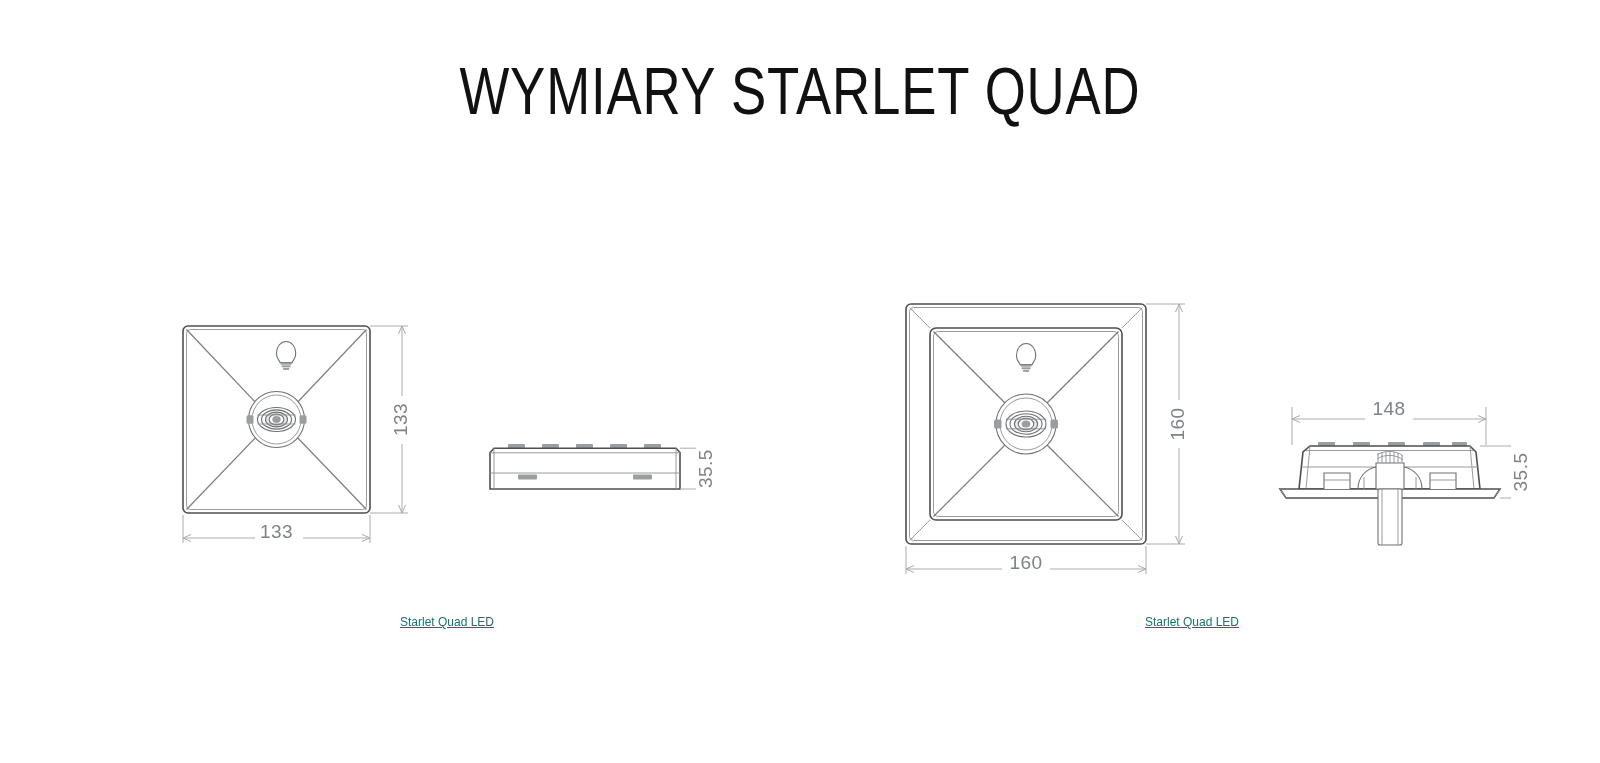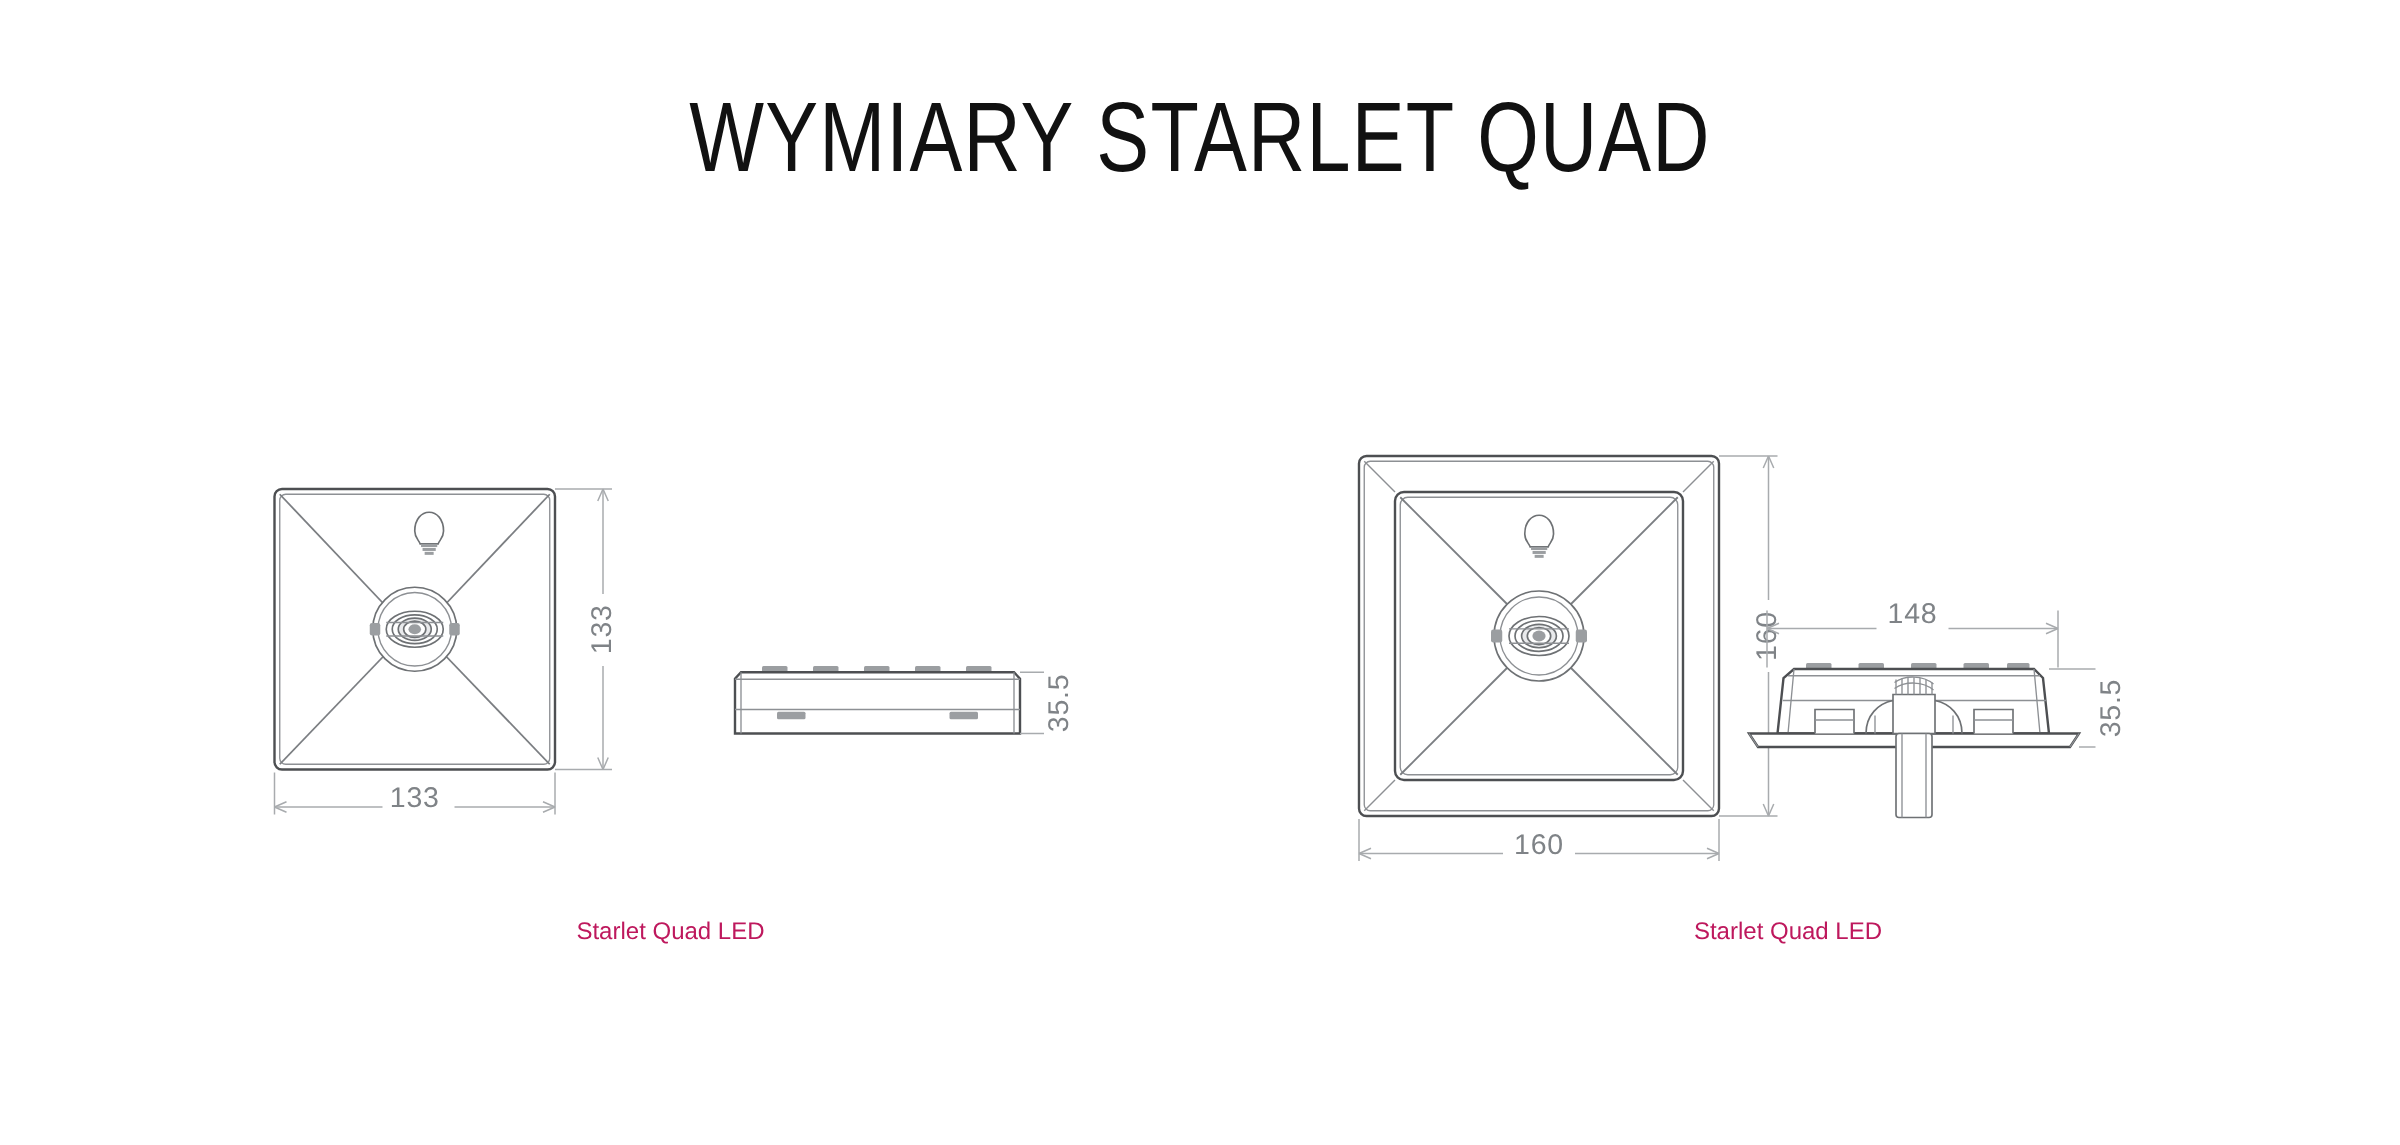--- a/index.html
+++ b/index.html
@@ -35,24 +35,25 @@
 
   .fig {
     position: absolute;
   }
 
   
   .caption {
     position: absolute;
     text-align: center;
     font-family: "Liberation Sans", sans-serif;
-    font-size: 16px;
-    color: #be185d;
+    font-size: 12px;
+    color: #0f766e;
     line-height: 30px;
     white-space: nowrap;
+    text-decoration: underline;
   }
   #caption-left {
     left: 247px;
     top: 607px;
     width: 400px;
   }
   #caption-right {
     left: 992px;
     top: 607px;
     width: 400px;
@@ -230,21 +231,21 @@
       <path class="dim" d="M266,264 L305,264"></path>
       <path class="dim" d="M299,24 L299,264"></path>
       <path class="dim" d="M299,24 l-3.5,8 M299,24 l3.5,8"></path>
       <path class="dim" d="M299,264 l-3.5,-8 M299,264 l3.5,-8"></path>
       <rect class="fillw" x="288" y="120" width="22" height="48"></rect>
       <text class="dimtxt" x="299" y="144" text-anchor="middle" transform="rotate(-90 299 144)" dominant-baseline="middle">160</text>
     </g>
   </svg>
 </div>
 
-<div class="fig" id="fig-right-side" style="left:1152px; top:385px;">
+<div class="fig" id="fig-right-side" style="left:1266px; top:385px;">
   <svg width="300" height="175" viewBox="0 0 300 175">
 
     <g>
       <path class="dim" d="M26,22 L26,60"></path>
       <path class="dim" d="M220,22 L220,60"></path>
       <path class="dim" d="M26,34 L220,34"></path>
       <path class="dim" d="M26,34 l8,-3.5 M26,34 l8,3.5"></path>
       <path class="dim" d="M220,34 l-8,-3.5 M220,34 l-8,3.5"></path>
       <rect class="fillw" x="99" y="14" width="48" height="22"></rect>
       <text class="dimtxt" x="123" y="30" text-anchor="middle">148</text>

